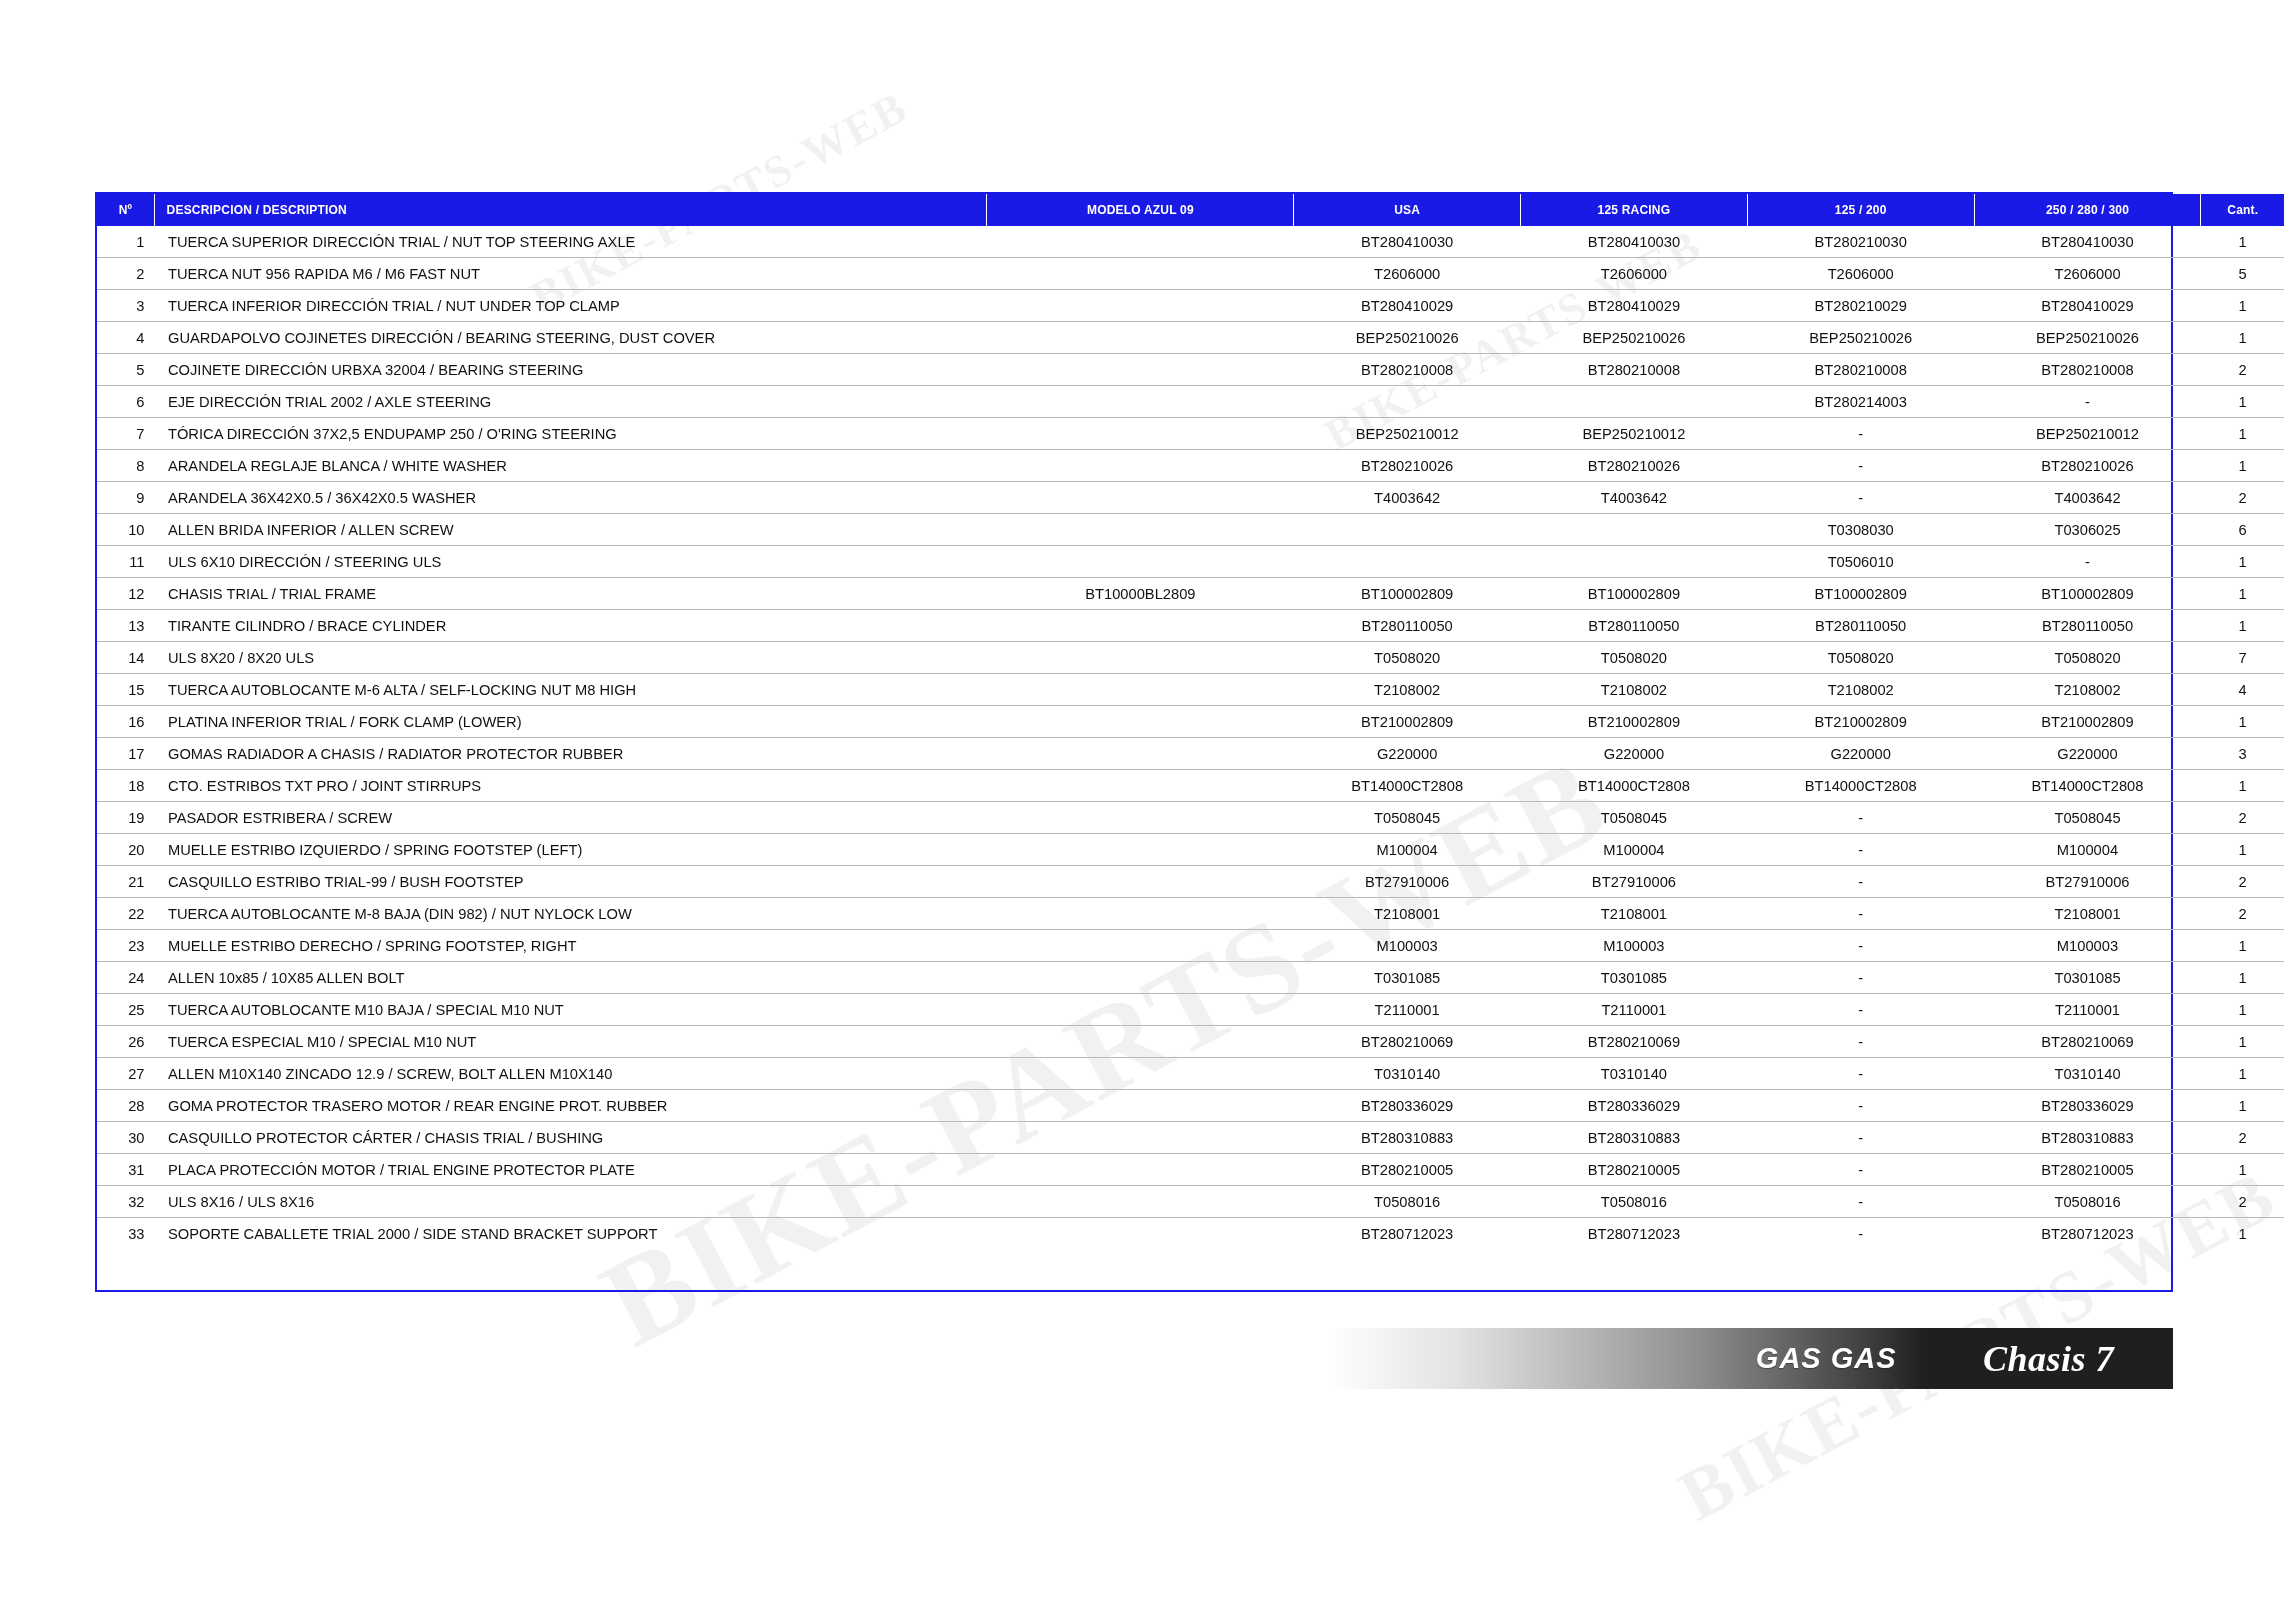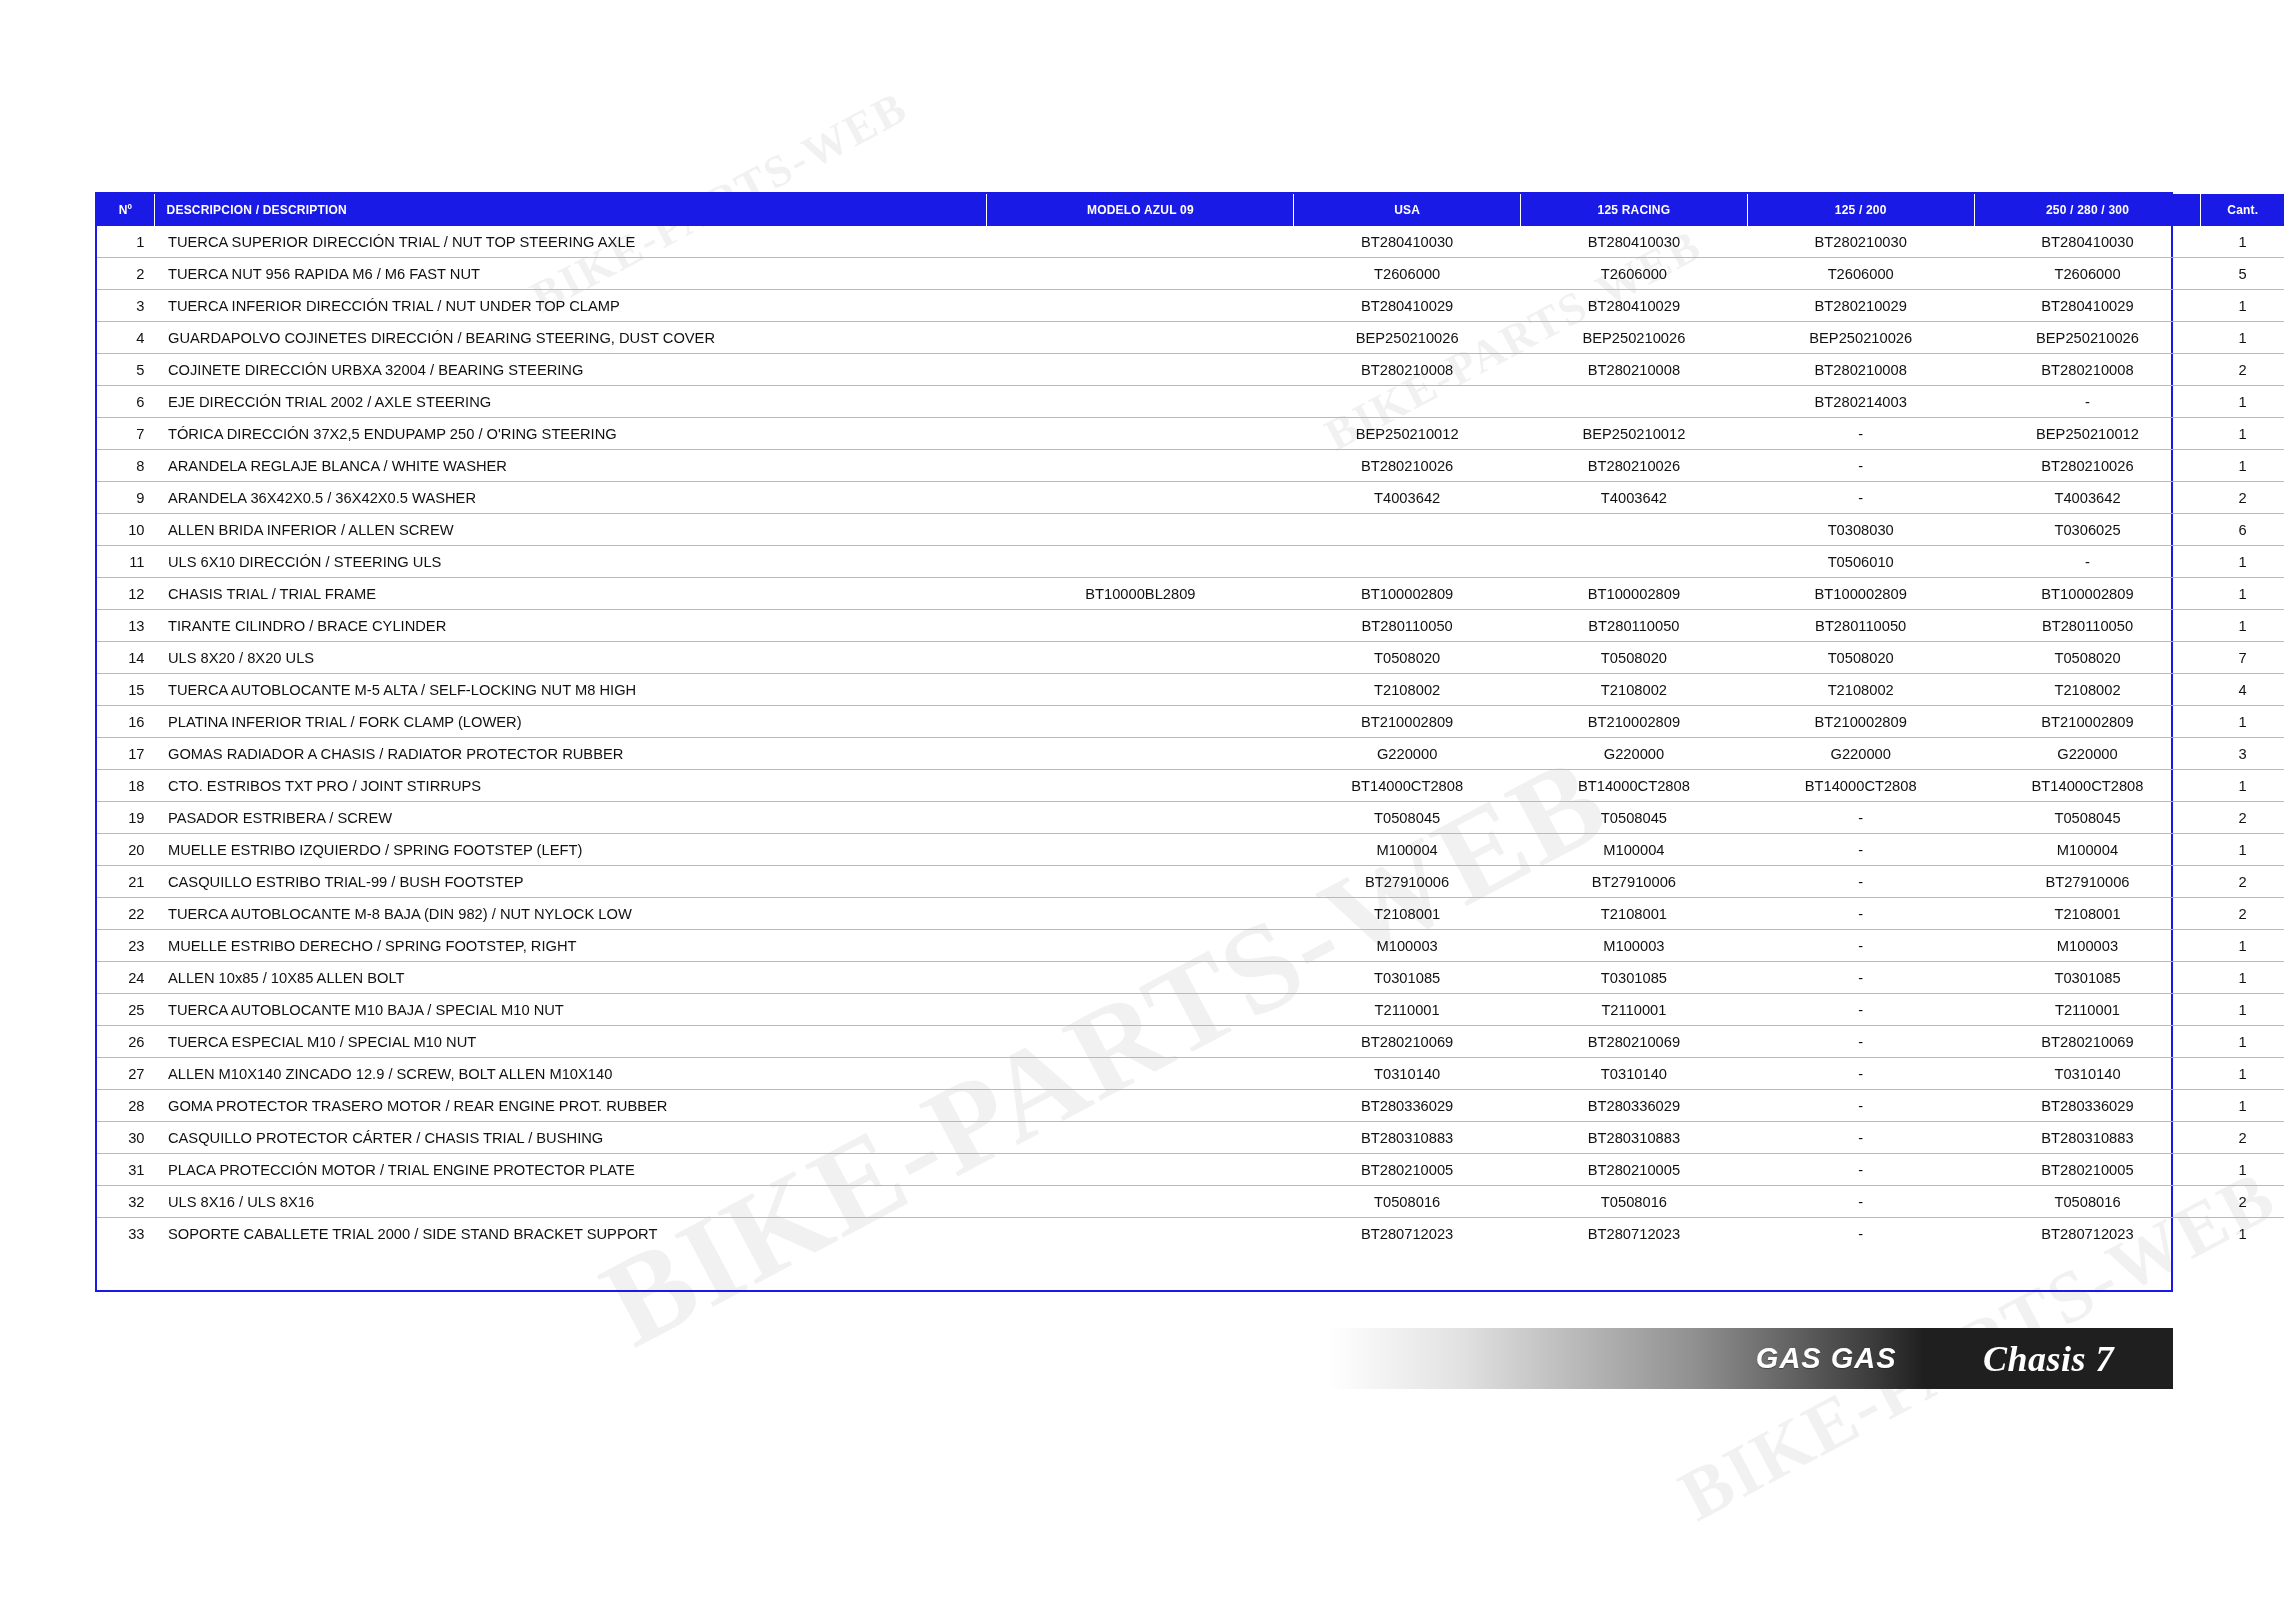--- a/index.html
+++ b/index.html
@@ -287,21 +287,21 @@
           <td class="desc">ULS 8X20 / 8X20 ULS</td>
           <td class="modelo"></td>
           <td class="usa">T0508020</td>
           <td class="racing">T0508020</td>
           <td class="c125">T0508020</td>
           <td class="c250">T0508020</td>
           <td class="cant">7</td>
         </tr>
         <tr>
           <td class="num">15</td>
-          <td class="desc">TUERCA AUTOBLOCANTE M-5 ALTA / SELF-LOCKING NUT M8 HIGH</td>
+          <td class="desc">TUERCA AUTOBLOCANTE M-6 ALTA / SELF-LOCKING NUT M8 HIGH</td>
           <td class="modelo"></td>
           <td class="usa">T2108002</td>
           <td class="racing">T2108002</td>
           <td class="c125">T2108002</td>
           <td class="c250">T2108002</td>
           <td class="cant">4</td>
         </tr>
         <tr>
           <td class="num">16</td>
           <td class="desc">PLATINA INFERIOR TRIAL / FORK CLAMP (LOWER)</td>

